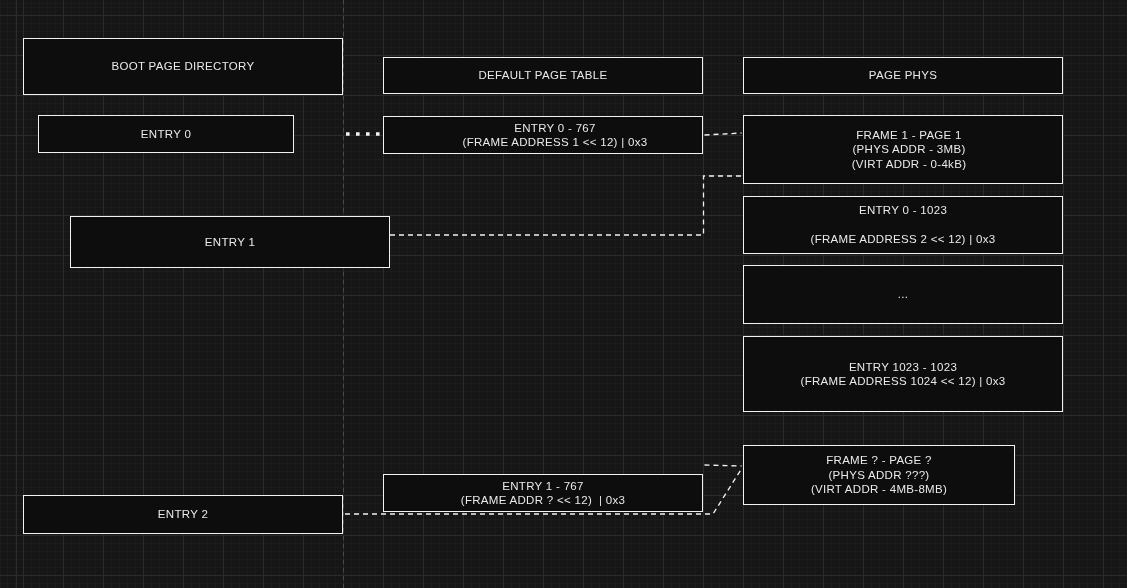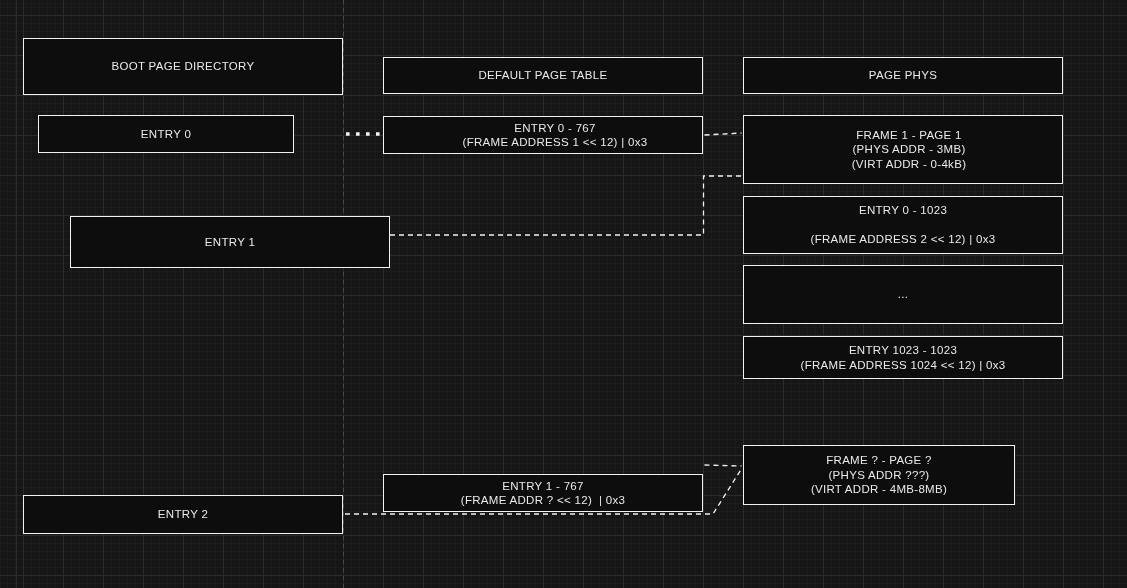--- a/index.html
+++ b/index.html
@@ -113,21 +113,21 @@
   <div class="box" style="left:743px; top:196px; width:320px; height:58px;">
     <div class="box-line">ENTRY 0 - 1023</div>
     <div class="box-line"></div>
     <div class="box-line">(FRAME ADDRESS 2 &lt;&lt; 12) | 0x3</div>
   </div>
 
   <div class="box" style="left:743px; top:265px; width:320px; height:59px;">
     <div class="box-line">...</div>
   </div>
 
-  <div class="box" style="left:743px; top:336px; width:320px; height:43px;">
+  <div class="box" style="left:743px; top:336px; width:320px; height:76px;">
     <div class="box-line">ENTRY 1023 - 1023</div>
     <div class="box-line">(FRAME ADDRESS 1024 &lt;&lt; 12) | 0x3</div>
   </div>
 
   <div class="box" style="left:743px; top:445px; width:272px; height:60px;">
     <div class="box-line">FRAME ? - PAGE ?</div>
     <div class="box-line">(PHYS ADDR ???)</div>
     <div class="box-line">(VIRT ADDR - 4MB-8MB)</div>
   </div>
 

